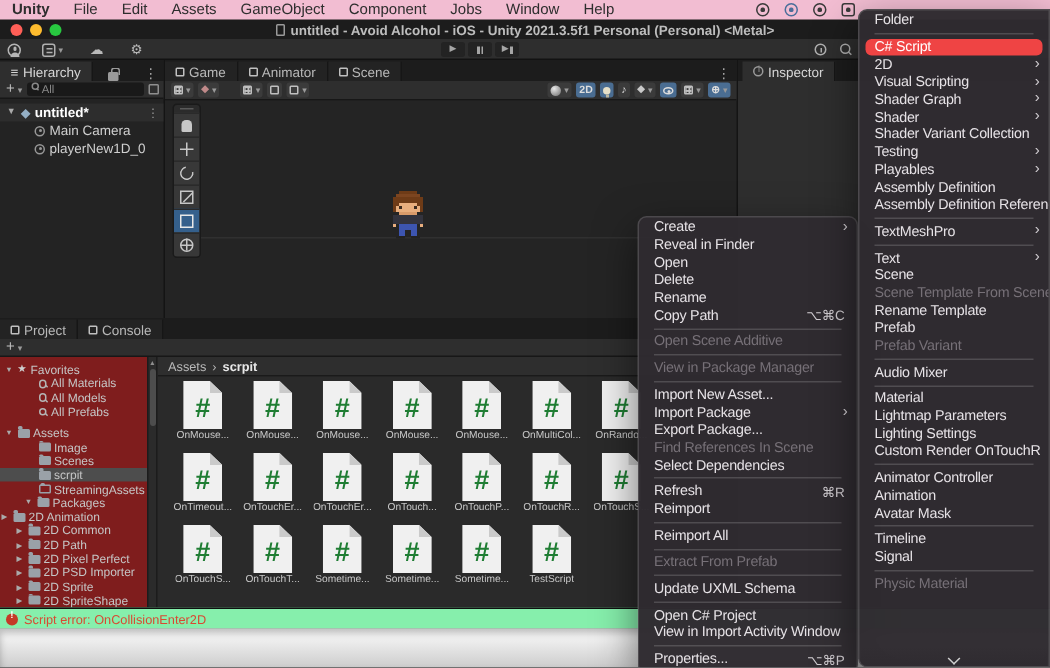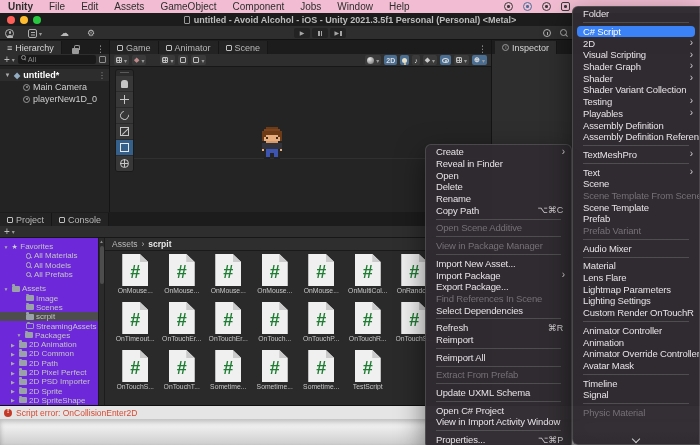--- a/index.html
+++ b/index.html
@@ -118,21 +118,21 @@
 .sprite{position:absolute;left:148px;top:58px;width:28px;height:34px}
 
 
 .inspector{left:492px;top:40px;width:208px;height:365px;background:#2e2e2e}
 .info-ic{width:7px;height:7px;border:1px solid #9a9a9a;border-radius:50%;position:relative}
 .info-ic::before{content:"i";position:absolute;left:2.3px;top:-1.5px;font-size:6px;color:#9a9a9a}
 
 
 .project{left:0;top:212px;width:492px;height:193px;background:#262626}
 .p-body{position:absolute;left:0;top:26px;right:0;bottom:0;display:flex}
-.p-tree{width:98px;background:#6d28d9;padding-top:4px;overflow:hidden}
+.p-tree{width:98px;background:#7f1d1d;padding-top:4px;overflow:hidden}
 .p-row{height:9.3px;display:flex;align-items:center;gap:2.5px;font-size:8px;color:#c5c5c5;white-space:nowrap}
 .p-row.gap{margin-top:5px}
 .p-row.selected{background:#4d4d4d}
 .p-row .t-arrow{width:6px;font-size:5px}
 .ic-star .t-icon::before{content:"★";color:#cfcfcf;font-size:7px;line-height:7px}
 .ic-search .t-icon{width:6px;height:6px;position:relative}
 .ic-search .t-icon::before{content:"";position:absolute;width:3.5px;height:3.5px;border:1px solid #b5b5b5;border-radius:50%}
 .ic-search .t-icon::after{content:"";position:absolute;left:4px;top:4.4px;width:2.2px;height:1px;background:#b5b5b5;transform:rotate(45deg)}
 .ic-folder .t-icon,.ic-folder-empty .t-icon{width:8px;height:6px;background:#9aa1a8;border-radius:1px;position:relative}
 .ic-folder .t-icon::before,.ic-folder-empty .t-icon::before{content:"";position:absolute;top:-1.6px;left:0;width:3.5px;height:1.6px;background:#9aa1a8;border-radius:1px 1px 0 0}
@@ -144,36 +144,36 @@
 .crumbbar{height:13px;background:#2e2e2e;border-bottom:1px solid #1a1a1a;display:flex;align-items:center;gap:4px;padding-left:7px;font-size:8.5px;color:#b9b9b9}
 .crumb-cur{color:#e8e8e8;font-weight:bold}
 .filegrid{flex:1;display:grid;grid-template-columns:repeat(7,46.5px);grid-auto-rows:48px;padding:3px 0 0 7px;align-content:start}
 .file{display:flex;flex-direction:column;align-items:center}
 .script-icon{width:26px;height:32px;background:#f0f0f0;clip-path:polygon(0 0,68% 0,100% 25%,100% 100%,0 100%);position:relative;display:flex;align-items:center;justify-content:center}
 .script-icon::before{content:"";position:absolute;top:0;right:0;width:8.5px;height:8px;background:#cacaca;clip-path:polygon(0 0,100% 100%,0 100%)}
 .script-hash{color:#1f7d33;font-weight:bold;font-size:18px;margin-top:5px}
 .file-label{margin-top:1px;font-size:6.8px;color:#c8c8c8;max-width:45px;overflow:hidden;white-space:nowrap}
 
 
-.statusbar{left:0;top:405px;width:700px;height:14px;background:#e5e5e5;border-top:1px solid #101010;display:flex;align-items:center}
+.statusbar{left:0;top:405px;width:700px;height:14px;background:#86efac;border-top:1px solid #101010;display:flex;align-items:center}
 .err-ic{width:8px;height:8px;border-radius:50%;background:#c43a28;margin-left:4px;position:relative;flex:none}
 .err-ic::before{content:"!";position:absolute;left:2.9px;top:-1.8px;font-size:6.5px;color:#fff;font-weight:bold}
 .err-text{margin-left:4px;font-size:8.5px;color:#d84a33;white-space:nowrap}
 .desktop{left:0;top:419px;width:700px;height:26px;background:linear-gradient(#fcfcfc,#cdcdcd);box-shadow:inset 0 3px 5px rgba(0,0,0,.25)}
 
 
 .menu{background:rgba(47,43,48,.98);border:1px solid rgba(255,255,255,.14);box-shadow:0 10px 28px rgba(0,0,0,.5);z-index:40}
 .ctxmenu{left:425px;top:144px;width:147px;padding:1px 0 3px;border-radius:6px}
 .submenu{left:572px;top:6px;width:128px;height:439px;padding:1px 0 0;border-radius:6px 0 0 6px;z-index:50;overflow:hidden}
 .mi{height:11.7px;display:flex;align-items:center;padding:0 8px 0 10px;font-size:9.5px;letter-spacing:-.15px;color:#e6e2e6;position:relative;white-space:nowrap}
 .mi .mi-short{margin-left:auto;color:#d0ccd0;font-size:9px}
 .mi .mi-arrow{display:none;position:absolute;right:6px;font-size:10px;color:#cfcbcf;top:-0.5px}
 .mi.has-sub .mi-arrow{display:block}
 .mi.disabled{color:#767077}
-.mi.selected{background:#3b82f6;border-radius:4px;margin:0 4px;padding-left:6px;color:#fff}
+.mi.selected{background:#ef4444;border-radius:4px;margin:0 4px;padding-left:6px;color:#fff}
 .menu-sep{height:1px;background:rgba(255,255,255,.16);margin:2.5px 10px}
 .scroll-more{position:absolute;bottom:2px;left:0;right:0;display:flex;justify-content:center;z-index:2}
 .scroll-more::after{content:"";width:5px;height:5px;border-right:1.4px solid #cfcfcf;border-bottom:1.4px solid #cfcfcf;transform:rotate(45deg)}
 .sub-fade{position:absolute;left:1px;right:1px;bottom:0;height:13px;background:linear-gradient(rgba(47,43,48,0),rgba(47,43,48,.95));z-index:1}
 </style>
 </head>
 <body>
 
 <div class="screen">
 
@@ -456,21 +456,21 @@
           <div class="p-row ic-folder-empty" style="padding-left: 17px;">
             <span class="t-arrow"></span>
             <span class="t-icon"></span>
             <span>StreamingAssets</span>
           </div>
           <div class="p-row ic-folder arr-down" style="padding-left: 16px;">
             <span class="t-arrow"></span>
             <span class="t-icon"></span>
             <span>Packages</span>
           </div>
-          <div class="p-row ic-folder arr-right" style="padding-left: 10px;">
+          <div class="p-row ic-folder arr-right" style="">
             <span class="t-arrow"></span>
             <span class="t-icon"></span>
             <span>2D Animation</span>
           </div>
           <div class="p-row ic-folder arr-right" style="padding-left: 10px;">
             <span class="t-arrow"></span>
             <span class="t-icon"></span>
             <span>2D Common</span>
           </div>
           <div class="p-row ic-folder arr-right" style="padding-left: 10px;">
@@ -817,21 +817,21 @@
       </div>
       <div class="mi">
         <span>Scene</span>
 
       </div>
       <div class="mi disabled">
         <span>Scene Template From Scene</span>
 
       </div>
       <div class="mi">
-        <span>Scene Template</span>
+        <span>Rename Template</span>
 
       </div>
       <div class="mi">
         <span>Prefab</span>
 
       </div>
       <div class="mi disabled">
         <span>Prefab Variant</span>
 
       </div>
@@ -839,46 +839,38 @@
       <div class="mi">
         <span>Audio Mixer</span>
 
       </div>
       <div class="menu-sep"></div>
       <div class="mi">
         <span>Material</span>
 
       </div>
       <div class="mi">
-        <span>Lens Flare</span>
-
-      </div>
-      <div class="mi">
         <span>Lightmap Parameters</span>
 
       </div>
       <div class="mi">
         <span>Lighting Settings</span>
 
       </div>
       <div class="mi">
         <span>Custom Render OnTouchR</span>
 
       </div>
       <div class="menu-sep"></div>
       <div class="mi">
         <span>Animator Controller</span>
 
       </div>
       <div class="mi">
         <span>Animation</span>
-
-      </div>
-      <div class="mi">
-        <span>Animator Override Controller</span>
 
       </div>
       <div class="mi">
         <span>Avatar Mask</span>
 
       </div>
       <div class="menu-sep"></div>
       <div class="mi">
         <span>Timeline</span>
 

